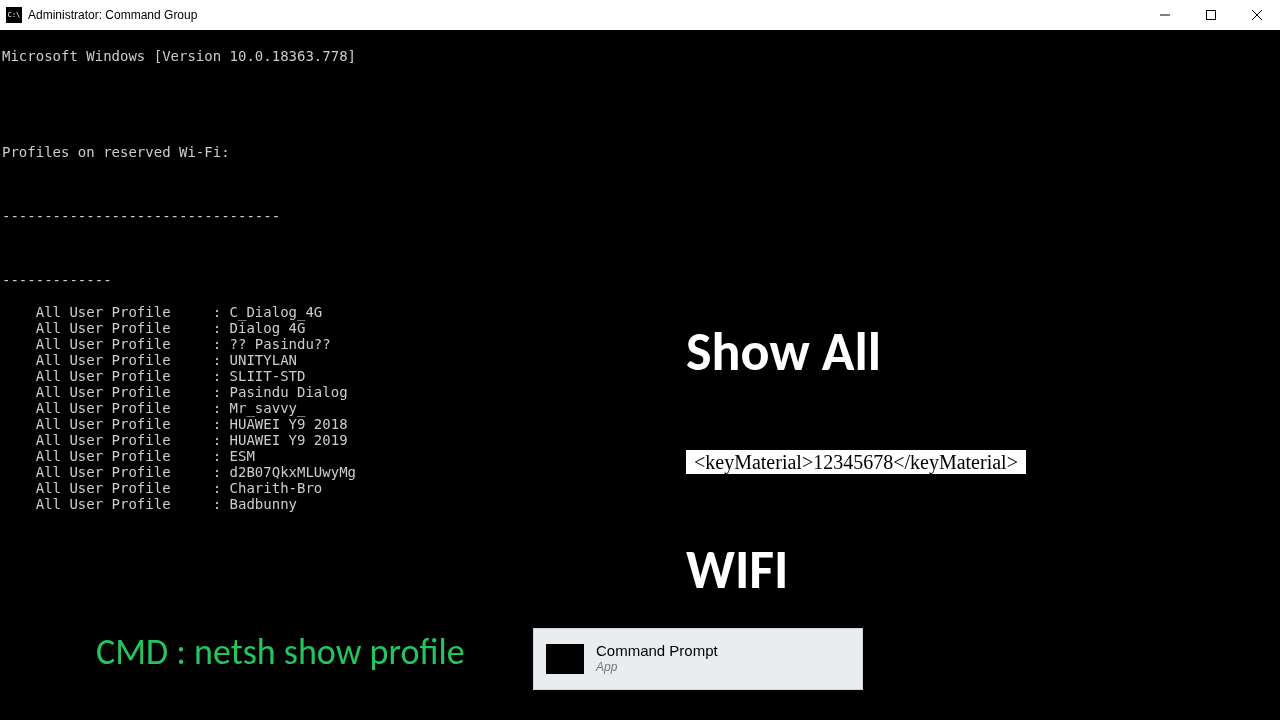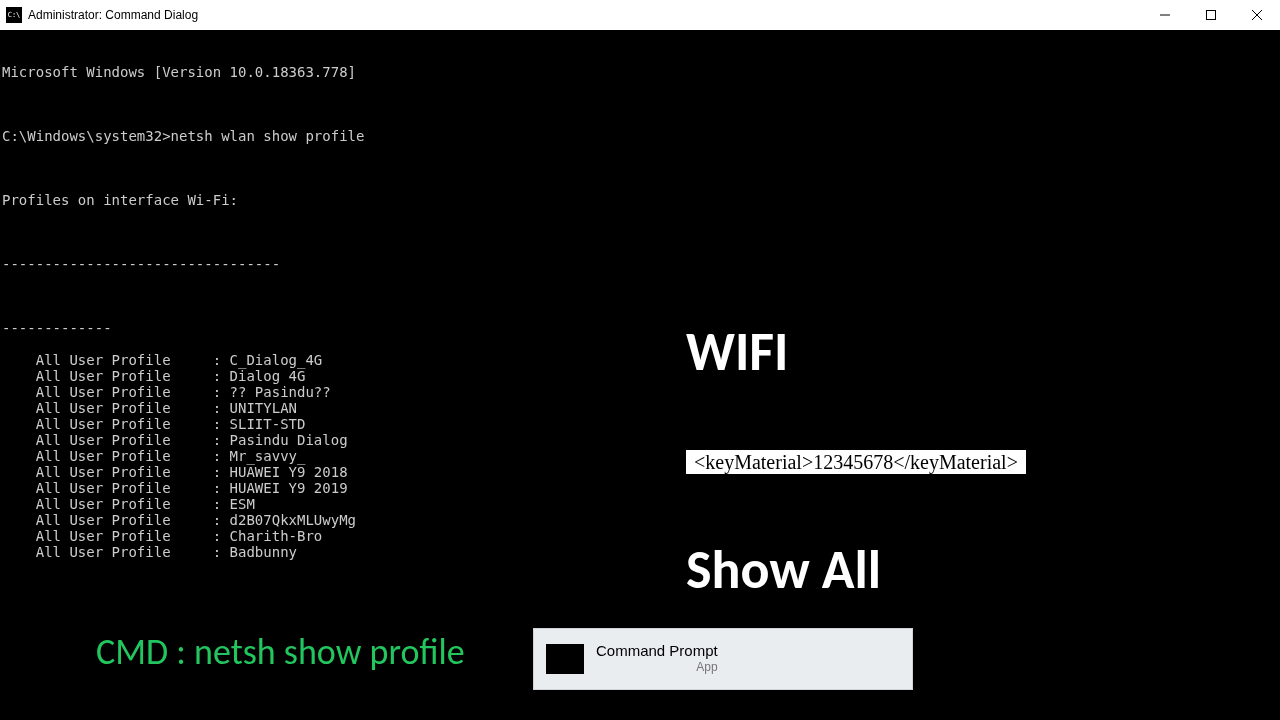--- a/index.html
+++ b/index.html
@@ -36,21 +36,21 @@
     cursor: pointer;
   }
   .win-btn svg { width: 10px; height: 10px; }
   
   .terminal {
     background: #000;
     color: #ccc;
     font-family: Consolas, monospace;
     font-size: 14px;
     line-height: 16px;
-    padding: 18px 0 0 2px;
+    padding: 2px 0 0 2px;
     white-space: pre;
     position: relative;
     height: calc(100% - 30px);
   }
   .terminal-line { white-space: pre; }
   
   .overlay-heading {
     position: absolute;
     left: 686px;
     top: 140px;
@@ -79,50 +79,49 @@
     color: #22c55e;
     font-family: Calibri, Arial, sans-serif;
     font-size: 36px;
     font-weight: 400;
   }
   
   .search-result {
     position: absolute;
     left: 533px;
     top: 598px;
-    width: 380px;
+    width: 330px;
     height: 62px;
     background: #e9edf0;
     border: 1px solid #d0d4d8;
     display: flex;
     align-items: center;
     padding: 8px 12px;
     gap: 12px;
-    text-align: right;
   }
   .search-result-icon {
     width: 38px; height: 30px;
     background: #000;
     flex-shrink: 0;
   }
   .search-result-text {
     display: flex; flex-direction: column;
     font-family: 'Segoe UI', Arial, sans-serif;
   }
   .search-result-title { font-size: 15px; color: #000; }
-  .search-result-sub { font-size: 12px; color: #777; }
+  .search-result-sub { font-size: 12px; color: #777; font-style: italic; }
 </style>
 </head>
 <body>
 
 <div class="titlebar">
   <div class="titlebar-icon">
     <span>C:\</span>
   </div>
-  <span>Administrator: Command Dialog</span>
+  <span>Administrator: Command Group</span>
   <div class="window-controls">
     <div class="win-btn">
       <svg viewBox="0 0 10 10">
           <line x1="0" y1="5" x2="10" y2="5" stroke="currentColor" stroke-width="1"></line>
         </svg>
     </div>
     <div class="win-btn">
       <svg viewBox="0 0 10 10">
           <rect x="0.5" y="0.5" width="9" height="9" fill="none" stroke="currentColor" stroke-width="1"></rect>
         </svg>
@@ -132,35 +131,34 @@
           <line x1="0" y1="0" x2="10" y2="10" stroke="currentColor" stroke-width="1"></line>
           <line x1="10" y1="0" x2="0" y2="10" stroke="currentColor" stroke-width="1"></line>
         </svg>
     </div>
   </div>
 </div>
 
 <div class="terminal">
 <div class="terminal-line">Microsoft Windows [Version 10.0.18363.778]</div>
 <div class="terminal-line"> </div>
-<div class="terminal-line"><span>C:\Windows\system32&gt;</span><span>netsh wlan show profile</span></div>
 <div class="terminal-line"> </div>
-<div class="terminal-line">Profiles on interface Wi-Fi:</div>
+<div class="terminal-line">Profiles on reserved Wi-Fi:</div>
 <div class="terminal-line"> </div>
 <div class="terminal-line">---------------------------------</div>
 <div class="terminal-line"> </div>
 <div class="terminal-line">-------------</div>
 <div id="profiles-container"><div class="terminal-line">    All User Profile     : C_Dialog_4G</div><div class="terminal-line">    All User Profile     : Dialog 4G</div><div class="terminal-line">    All User Profile     : ?? Pasindu??</div><div class="terminal-line">    All User Profile     : UNITYLAN</div><div class="terminal-line">    All User Profile     : SLIIT-STD</div><div class="terminal-line">    All User Profile     : Pasindu Dialog</div><div class="terminal-line">    All User Profile     : Mr_savvy_</div><div class="terminal-line">    All User Profile     : HUAWEI Y9 2018</div><div class="terminal-line">    All User Profile     : HUAWEI Y9 2019</div><div class="terminal-line">    All User Profile     : ESM</div><div class="terminal-line">    All User Profile     : d2B07QkxMLUwyMg</div><div class="terminal-line">    All User Profile     : Charith-Bro</div><div class="terminal-line">    All User Profile     : Badbunny</div></div>
 <div class="terminal-line"> </div>
 
 
 
   <div class="overlay-heading">
+    <div>Show All</div>
     <div>WIFI</div>
-    <div>Show All</div>
     
   </div>
 
   <div class="keymaterial-box">&lt;keyMaterial&gt;12345678&lt;/keyMaterial&gt;</div>
 
   <div class="cmd-label">CMD : netsh show profile</div>
 
   <div class="search-result">
     <div class="search-result-icon"></div>
     <div class="search-result-text">

